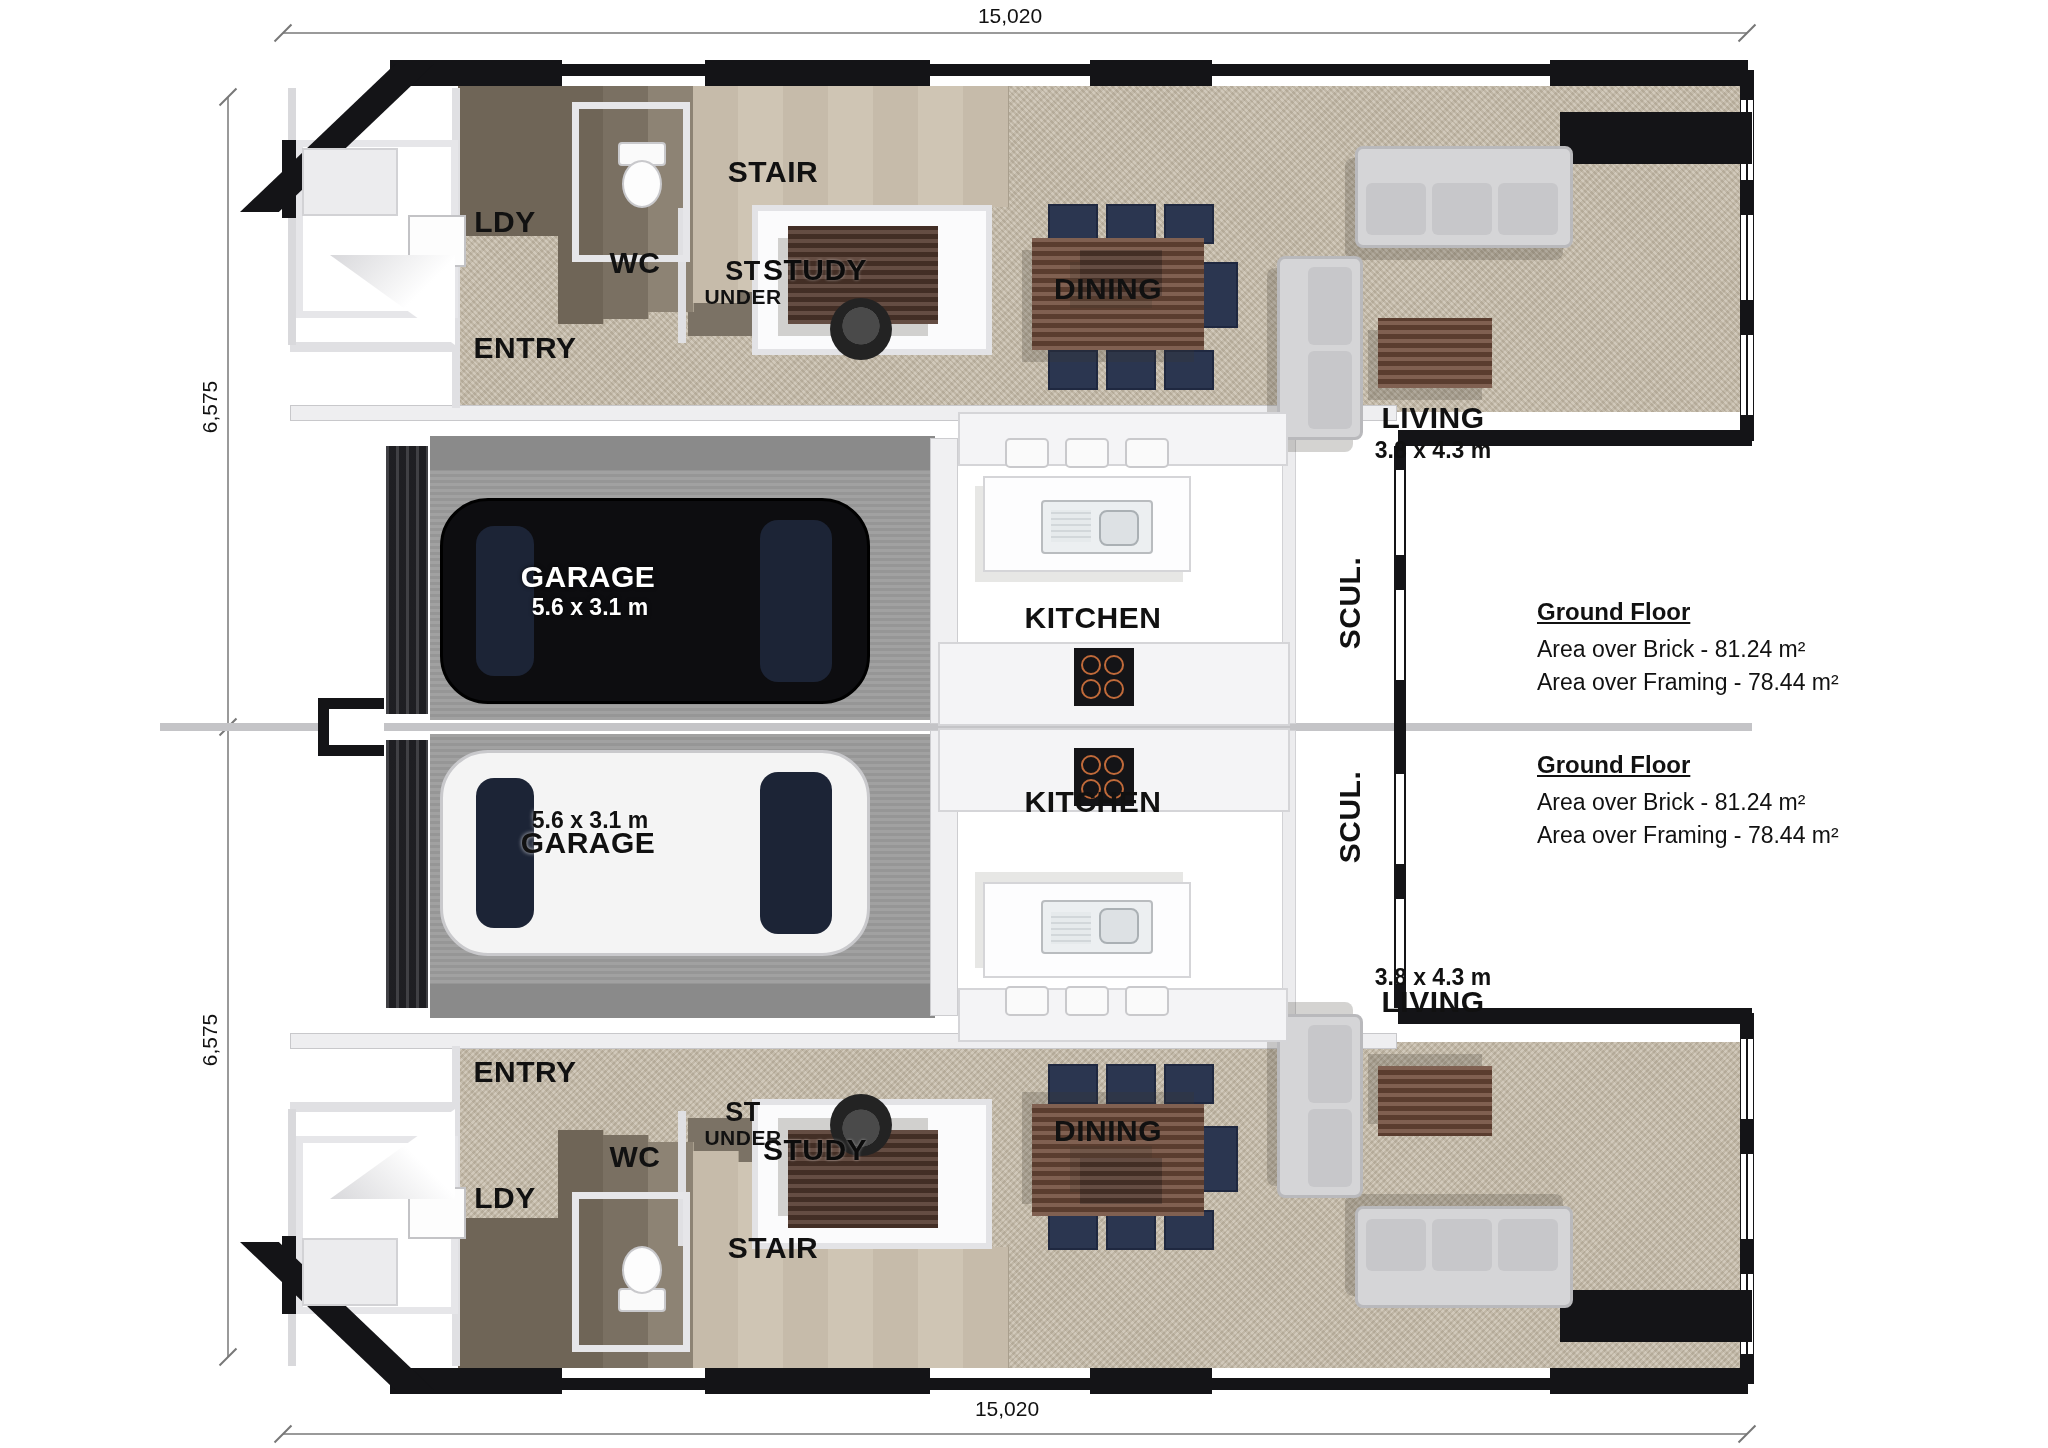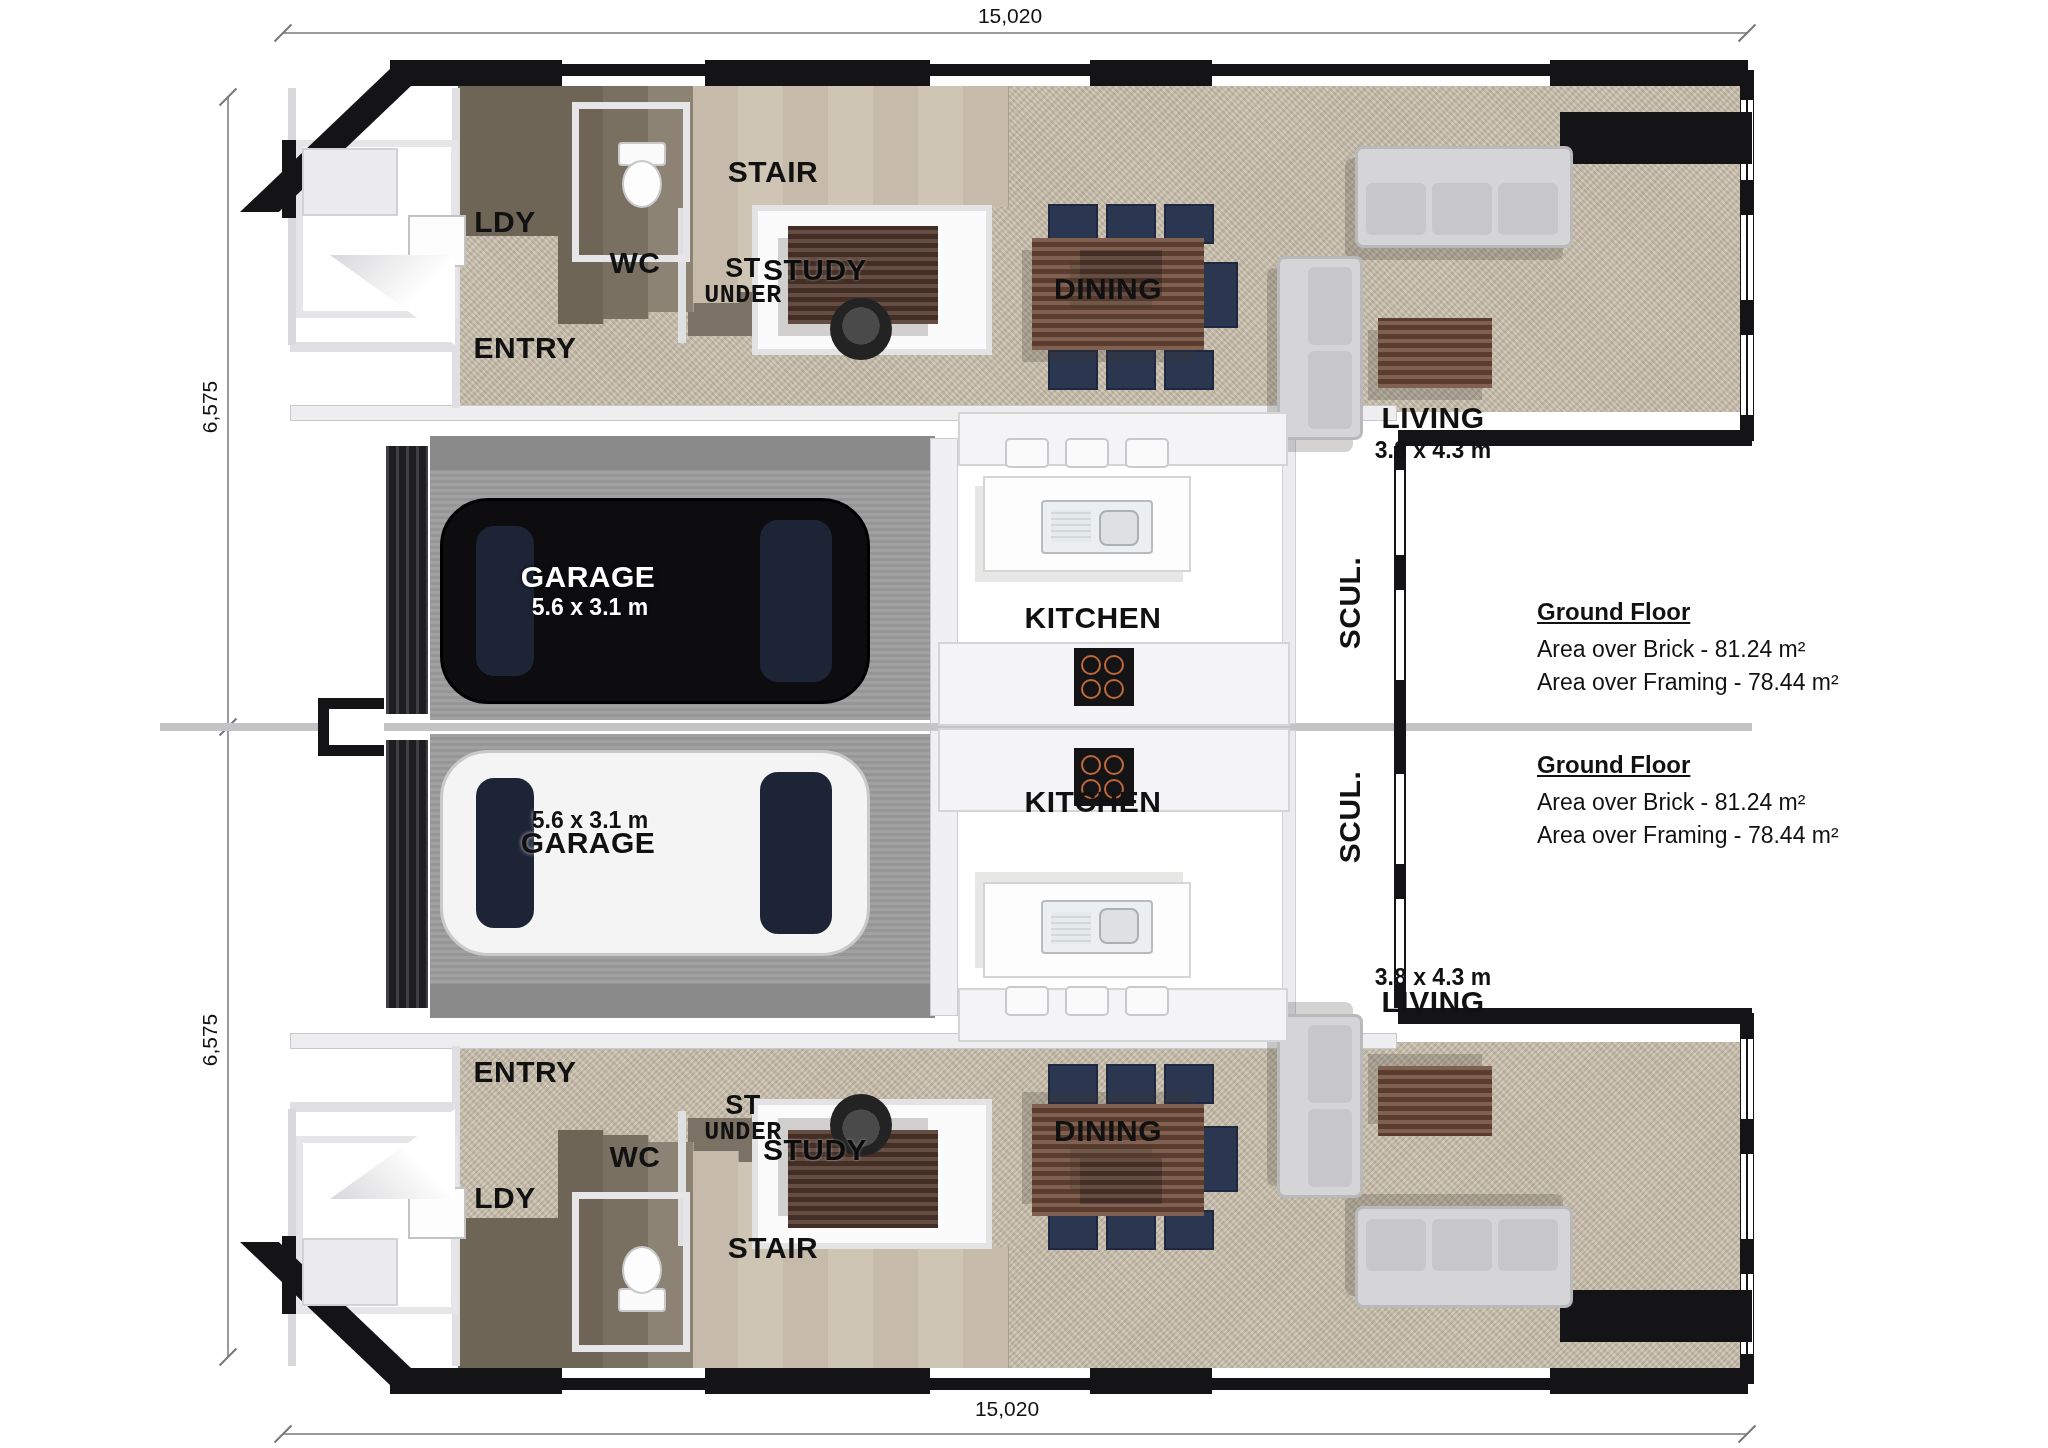--- a/index.html
+++ b/index.html
@@ -36,21 +36,21 @@
   
   .lbl{position:absolute;font-weight:bold;white-space:nowrap;transform:translate(-50%,-50%);
        font-size:30px;letter-spacing:.5px;z-index:40;}
   .unit-b .lbl{transform:translate(-50%,50%) scaleY(-1);}
   .lbl-size{font-size:23px;letter-spacing:0;}
   .lbl-scul{transform:translate(-50%,-50%) rotate(-90deg);}
   .unit-b .lbl-scul{transform:translate(-50%,50%) scaleY(-1) rotate(-90deg);}
   .lbl-garage,.lbl-garage-size{color:#fff;text-shadow:0 0 4px rgba(0,0,0,.8);}
   .unit-b .lbl-garage,.unit-b .lbl-garage-size{color:#111;text-shadow:0 0 4px rgba(255,255,255,.8);}
   .lbl-st-stack{display:flex;flex-direction:column;align-items:center;line-height:1.02;}
-  .lbl-st-stack .top{font-size:27px;} .lbl-st-stack .bottom{font-size:25px;font-family:Liberation Mono, monospace;}
+  .lbl-st-stack .top{font-size:27px;} .lbl-st-stack .bottom{font-size:21px;}
   
   .note{position:absolute;left:1537px;width:430px;}
   .note .title{font-size:24px;font-weight:bold;text-decoration:underline;margin-bottom:10px;}
   .note .line{font-size:23px;margin-top:6px;}
   .winline{position:absolute;background:#141417;}
   .gapwhite{position:absolute;background:#ffffff;}
 </style>
 </head>
 <body>
 

